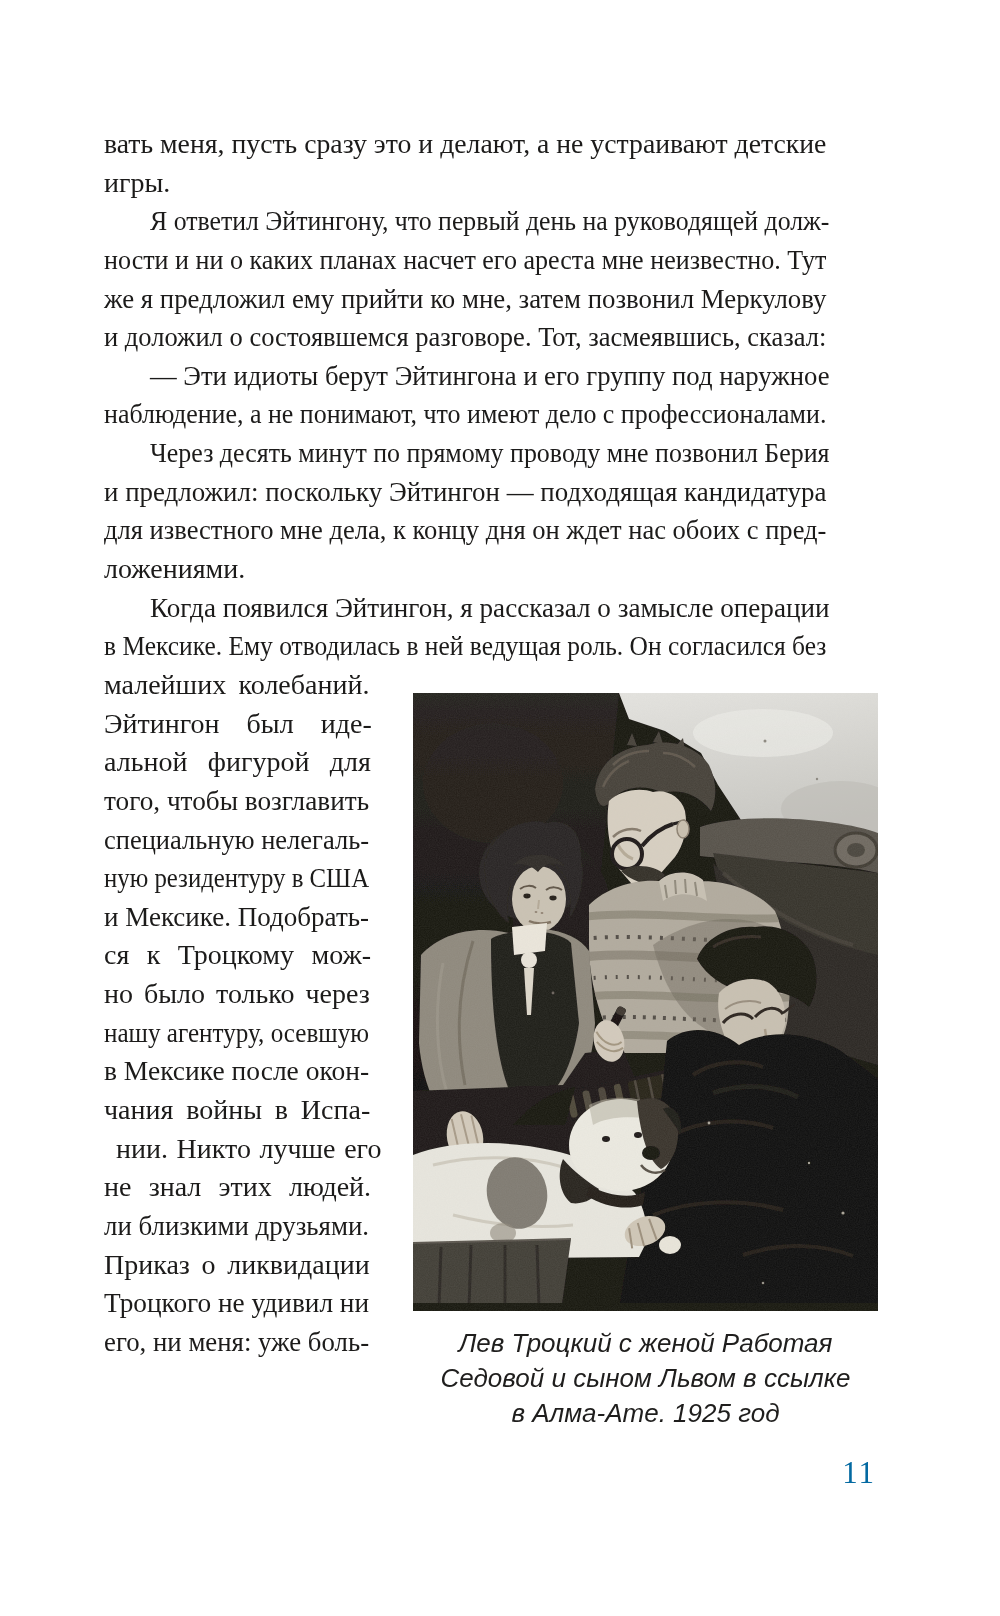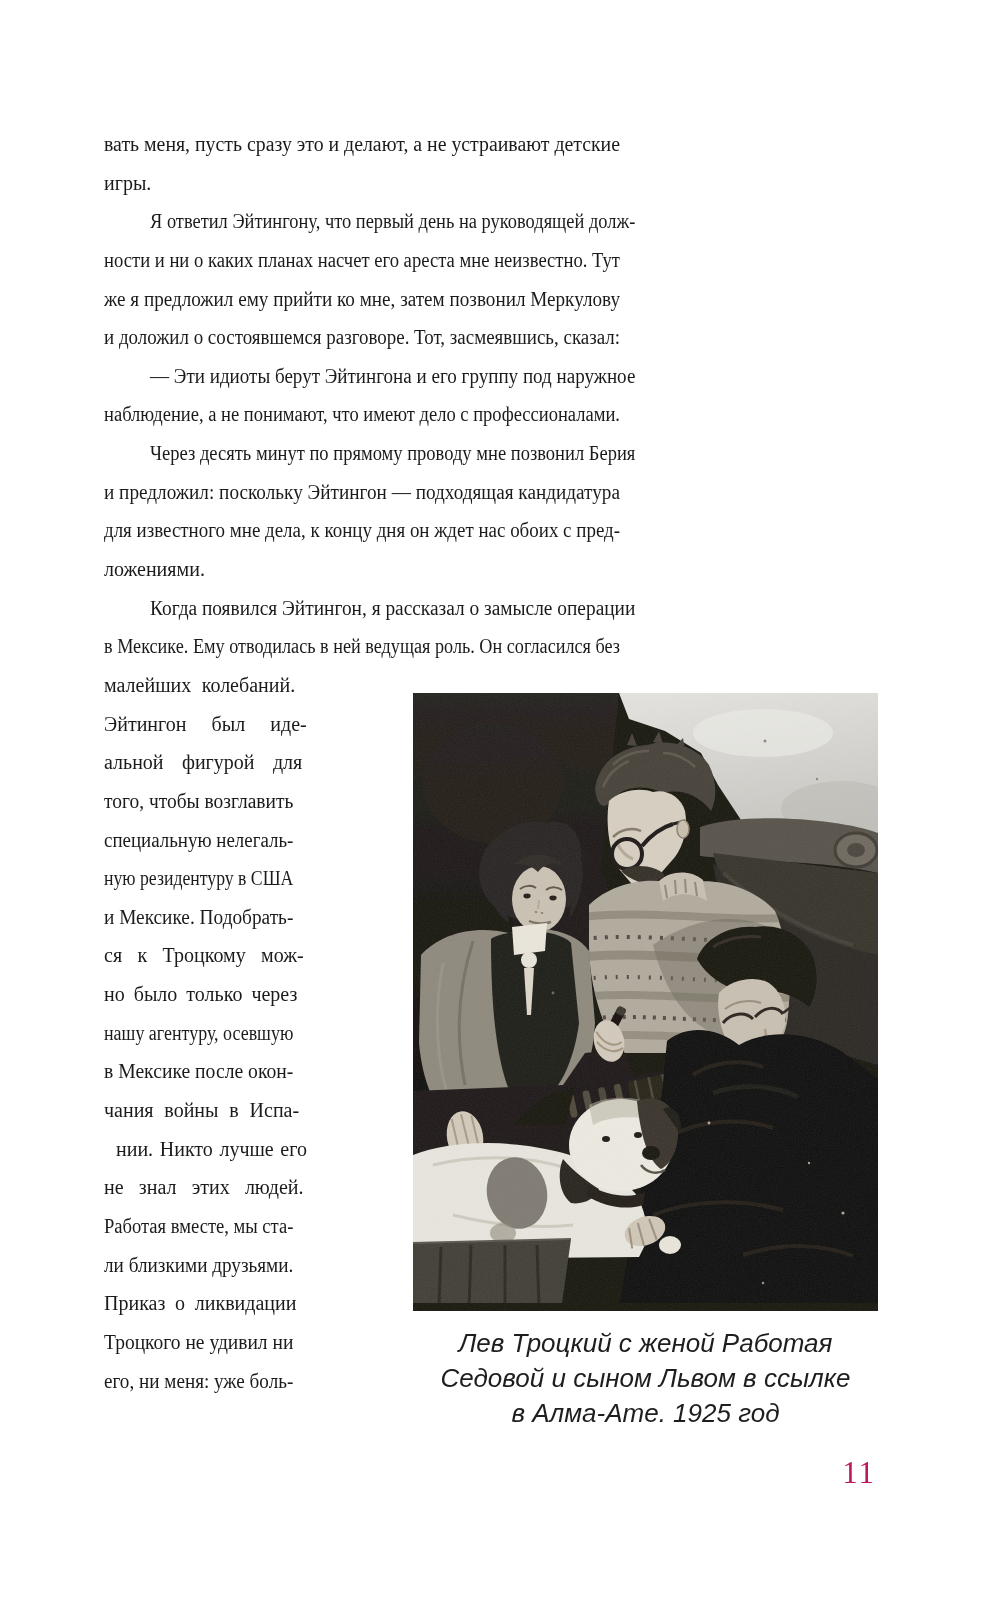--- a/index.html
+++ b/index.html
@@ -3,33 +3,33 @@
 <meta charset="utf-8">
 <style>
   html,body { margin:0; padding:0; background:#ffffff; }
   .page {
     position:relative; width:1000px; height:1616px; background:#ffffff;
     font-family:"Liberation Serif","DejaVu Serif",serif; color:#1c1b1a;
     overflow:hidden;
   }
   .textblock { position:absolute; left:104px; top:125px; width:774px; }
   .colblock  { position:absolute; left:104px; top:666px; width:284px; }
-  .line { height:38.65px; line-height:38.65px; font-size:20px; white-space:nowrap; }
+  .line { height:38.65px; line-height:38.65px; font-size:28px; white-space:nowrap; }
   .line > span { display:inline-block; transform-origin:0 50%; }
   .indent > span { margin-left:46px; }
   figure.photo { position:absolute; left:413px; top:693px; width:465px; height:618px; margin:0; }
   figure.photo svg { display:block; }
   .caption {
     position:absolute; left:413px; top:1326px; width:465px;
     text-align:center; font-family:"Liberation Sans","DejaVu Sans",sans-serif;
     font-style:italic; font-size:26px; line-height:35px; color:#1f1e1d;
   }
   .pagenum {
     position:absolute; left:728px; top:1455px; width:148px; text-align:right;
-    font-size:31px; color:#be185d; letter-spacing:2px;
+    font-size:31px; color:#0369a1; letter-spacing:2px;
   }
 </style>
 </head>
 <body>
 
 <div class="page">
 
   <main class="textblock">
     <div class="line"><span style="word-spacing: 0px; transform: scaleX(0.990997);">вать меня, пусть сразу это и делают, а не устраивают детские</span></div>
     <div class="line"><span>игры.</span></div>
@@ -55,21 +55,20 @@
     <div class="line"><span style="word-spacing: 0px; transform: scaleX(0.946075);">специальную нелегаль-</span></div>
     <div class="line"><span style="word-spacing: 0px; transform: scaleX(0.88577);">ную резидентуру в США</span></div>
     <div class="line"><span style="word-spacing: 0px; transform: scaleX(0.965525);">и Мексике. Подобрать-</span></div>
     <div class="line"><span style="word-spacing: 10.3802px;">ся к Троцкому мож-</span></div>
     <div class="line"><span style="word-spacing: 4.03125px; text-align: center;">но было только через</span></div>
     <div class="line"><span style="word-spacing: 0px; transform: scaleX(0.897846);">нашу агентуру, осевшую</span></div>
     <div class="line"><span style="word-spacing: 0px; transform: scaleX(0.982327);">в Мексике после окон-</span></div>
     <div class="line"><span style="word-spacing: 5.81771px;">чания войны в Испа-</span></div>
     <div class="line"><span style="word-spacing: 1.61979px; margin-left: 12px;">нии. Никто лучше его</span></div>
     <div class="line"><span style="word-spacing: 10.2135px;">не знал этих людей.</span></div>
-    <div class="line"><span style="word-spacing: 0px; transform: scaleX(0.927678);">Работая вместе, мы ста-</span></div>
     <div class="line"><span style="word-spacing: 0px; transform: scaleX(0.960017);">ли близкими друзьями.</span></div>
     <div class="line"><span style="word-spacing: 4.71094px;">Приказ о ликвидации</span></div>
     <div class="line"><span style="word-spacing: 0px; transform: scaleX(0.974428);">Троцкого не удивил ни</span></div>
     <div class="line"><span style="word-spacing: 0px; transform: scaleX(0.957085);">его, ни меня: уже боль-</span></div>
   </div>
 
   <figure class="photo">
     <svg width="465" height="618" viewBox="0 0 465 618" role="img">
       <defs>
         <linearGradient id="dgrad" x1="0" y1="0" x2="0" y2="1">

